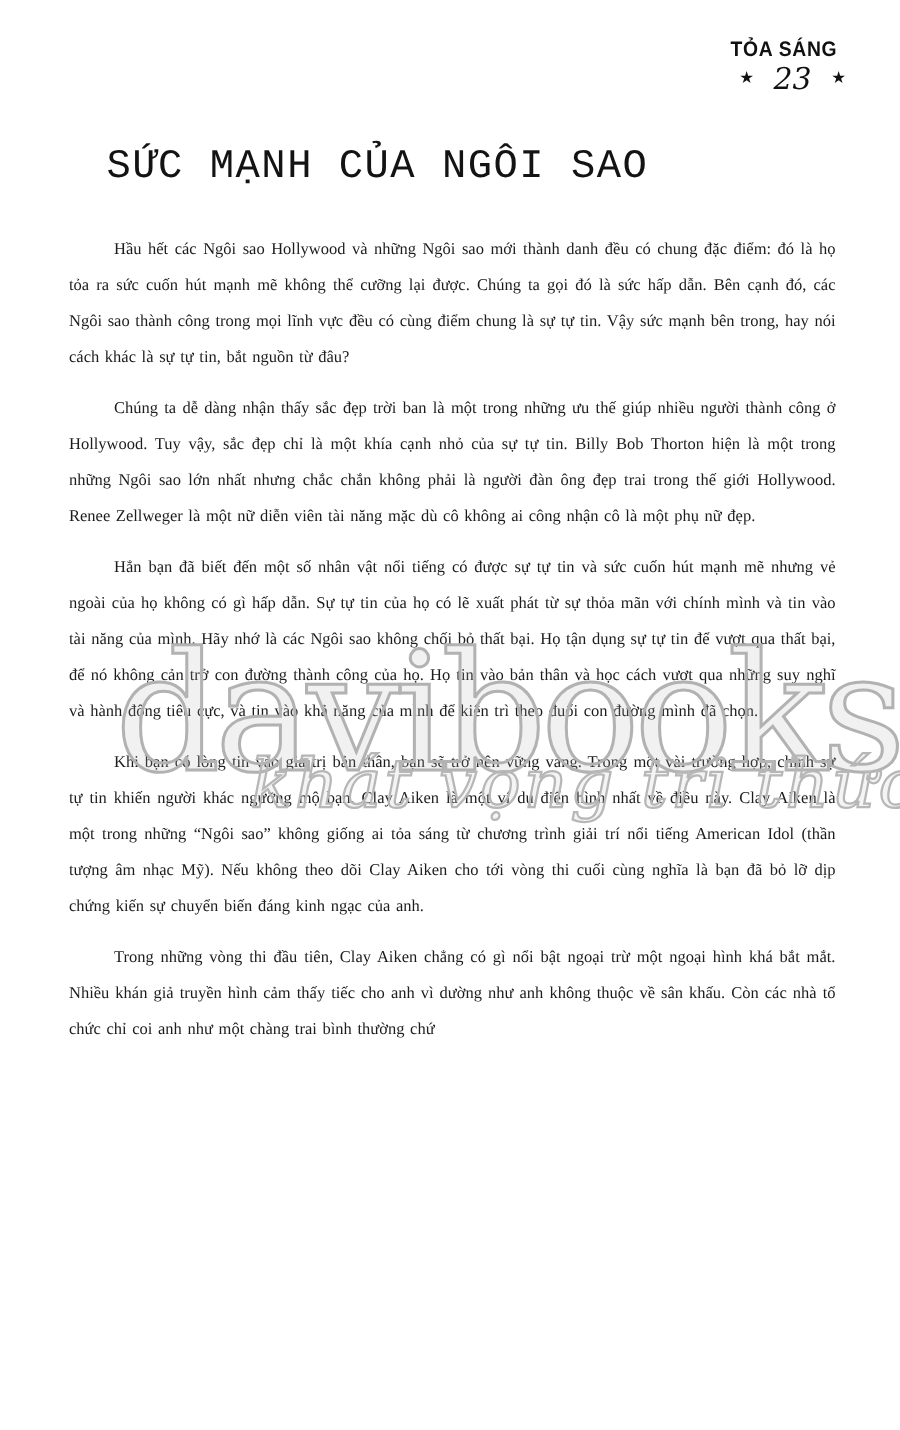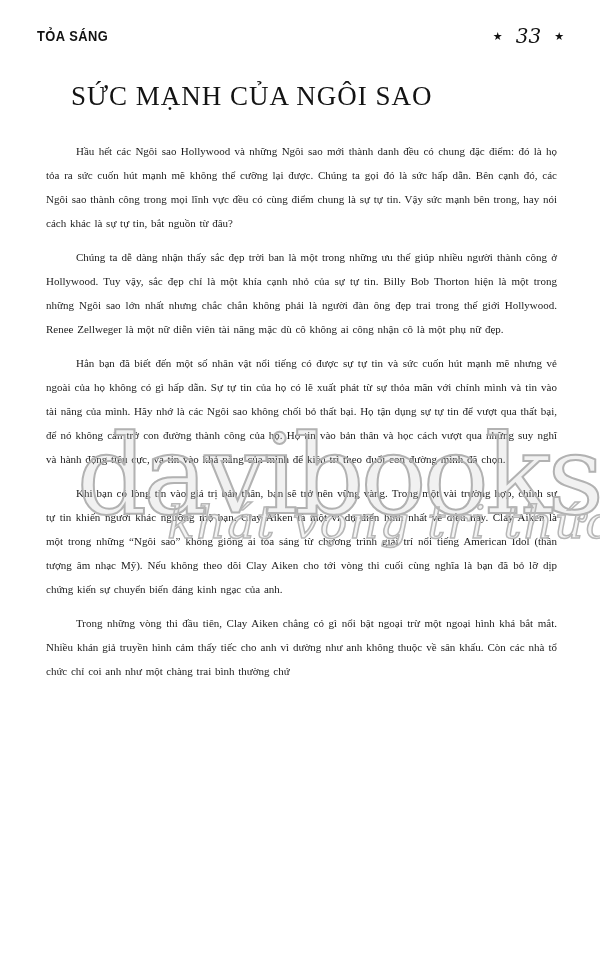--- a/index.html
+++ b/index.html
@@ -9,22 +9,23 @@
     height: 953px;
     margin: 0 auto;
     background: #ffffff;
     overflow: hidden;
     color: #1c1c1c;
     font-family: "Liberation Serif", serif;
   }
   .header {
     display: flex;
     justify-content: space-between;
-    align-items: center;
+    align-items: flex-end;
     padding: 24px 36px 0 37px;
+    flex-direction: column;
   }
   .running-title {
     font-family: "Liberation Sans", sans-serif;
     font-weight: 700;
     font-size: 14px;
     letter-spacing: 0.5px;
     transform: scaleX(0.92);
     transform-origin: left center;
     color: #111;
   }
@@ -43,21 +44,21 @@
     font-style: italic;
     font-size: 20px;
     color: #111;
   }
   .chapter-title {
     margin: 33px 0 0 71px;
     font-weight: 400;
     font-size: 27px;
     letter-spacing: 1px;
     color: #131313;
-    font-family: Liberation Serif, serif;
+    font-family: Liberation Mono, monospace;
   }
   .content {
     margin: 27px 43px 0 46px;
     font-size: 11px;
     line-height: 24px;
     text-align: justify;
     color: #1c1c1c;
   }
   .content p {
     margin: 0 0 10px 0;
@@ -100,21 +101,21 @@
 </style>
 </head>
 <body>
 
 <div class="page">
 
   <div class="header">
     <span class="running-title">TỎA SÁNG</span>
     <span class="page-num-group">
       <span class="star">★</span>
-      <span class="pagenum">33</span>
+      <span class="pagenum">23</span>
       <span class="star">★</span>
     </span>
   </div>
 
   <h1 class="chapter-title">SỨC MẠNH CỦA NGÔI SAO</h1>
 
   <div class="content">
     <p>Hầu hết các Ngôi sao Hollywood và những Ngôi sao mới thành danh đều có chung đặc điểm: đó là họ tỏa ra sức cuốn hút mạnh mẽ không thể cưỡng lại được. Chúng ta gọi đó là sức hấp dẫn. Bên cạnh đó, các Ngôi sao thành công trong mọi lĩnh vực đều có cùng điểm chung là sự tự tin. Vậy sức mạnh bên trong, hay nói cách khác là sự tự tin, bắt nguồn từ đâu?</p>
     <p>Chúng ta dễ dàng nhận thấy sắc đẹp trời ban là một trong những ưu thế giúp nhiều người thành công ở Hollywood. Tuy vậy, sắc đẹp chỉ là một khía cạnh nhỏ của sự tự tin. Billy Bob Thorton hiện là một trong những Ngôi sao lớn nhất nhưng chắc chắn không phải là người đàn ông đẹp trai trong thế giới Hollywood. Renee Zellweger là một nữ diễn viên tài năng mặc dù cô không ai công nhận cô là một phụ nữ đẹp.</p>
     <p>Hẳn bạn đã biết đến một số nhân vật nổi tiếng có được sự tự tin và sức cuốn hút mạnh mẽ nhưng vẻ ngoài của họ không có gì hấp dẫn. Sự tự tin của họ có lẽ xuất phát từ sự thỏa mãn với chính mình và tin vào tài năng của mình. Hãy nhớ là các Ngôi sao không chối bỏ thất bại. Họ tận dụng sự tự tin để vượt qua thất bại, để nó không cản trở con đường thành công của họ. Họ tin vào bản thân và học cách vượt qua những suy nghĩ và hành động tiêu cực, và tin vào khả năng của mình để kiên trì theo đuổi con đường mình đã chọn.</p>

